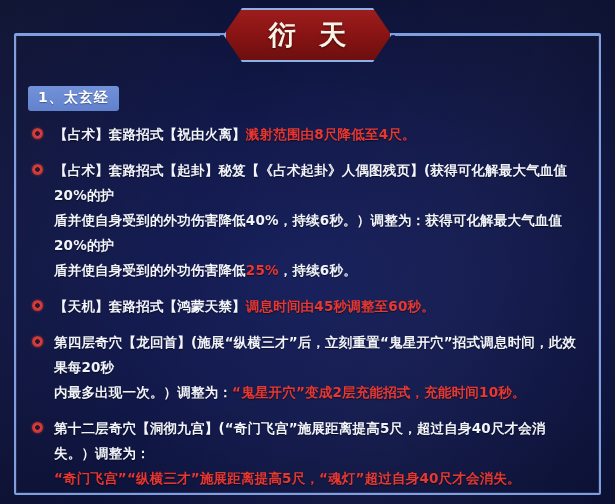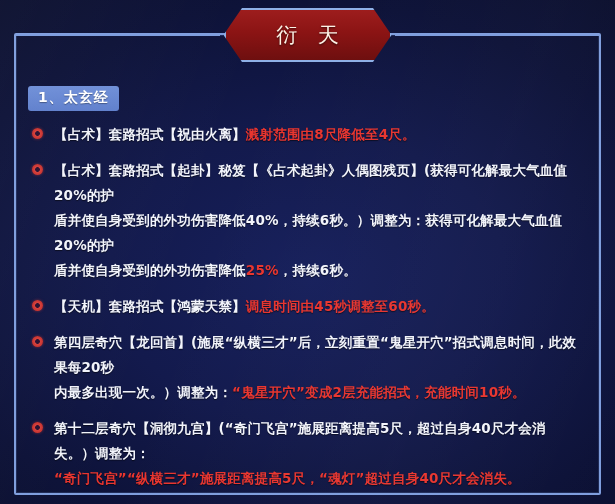--- a/index.html
+++ b/index.html
@@ -45,22 +45,22 @@
     clip-path: polygon(11% 0%, 89% 0%, 100% 50%, 89% 100%, 11% 100%, 0% 50%);
     z-index: 4;
   }
   .title-banner-inner {
     position: absolute;
     inset: 0;
     display: flex; align-items: center; justify-content: center;
   }
   .title-text {
     font-family: "DejaVu Serif", "Liberation Serif", serif;
-    font-size: 21px;
-    font-weight: normal;
+    font-size: 27px;
+    font-weight: bold;
     color: #fdf3e6;
     letter-spacing: 7px;
     text-indent: 7px;
     text-shadow: 0 1px 2px rgba(0,0,0,0.6);
     white-space: nowrap;
   }
   
   .wing {
     position: absolute;
     top: 34px;

